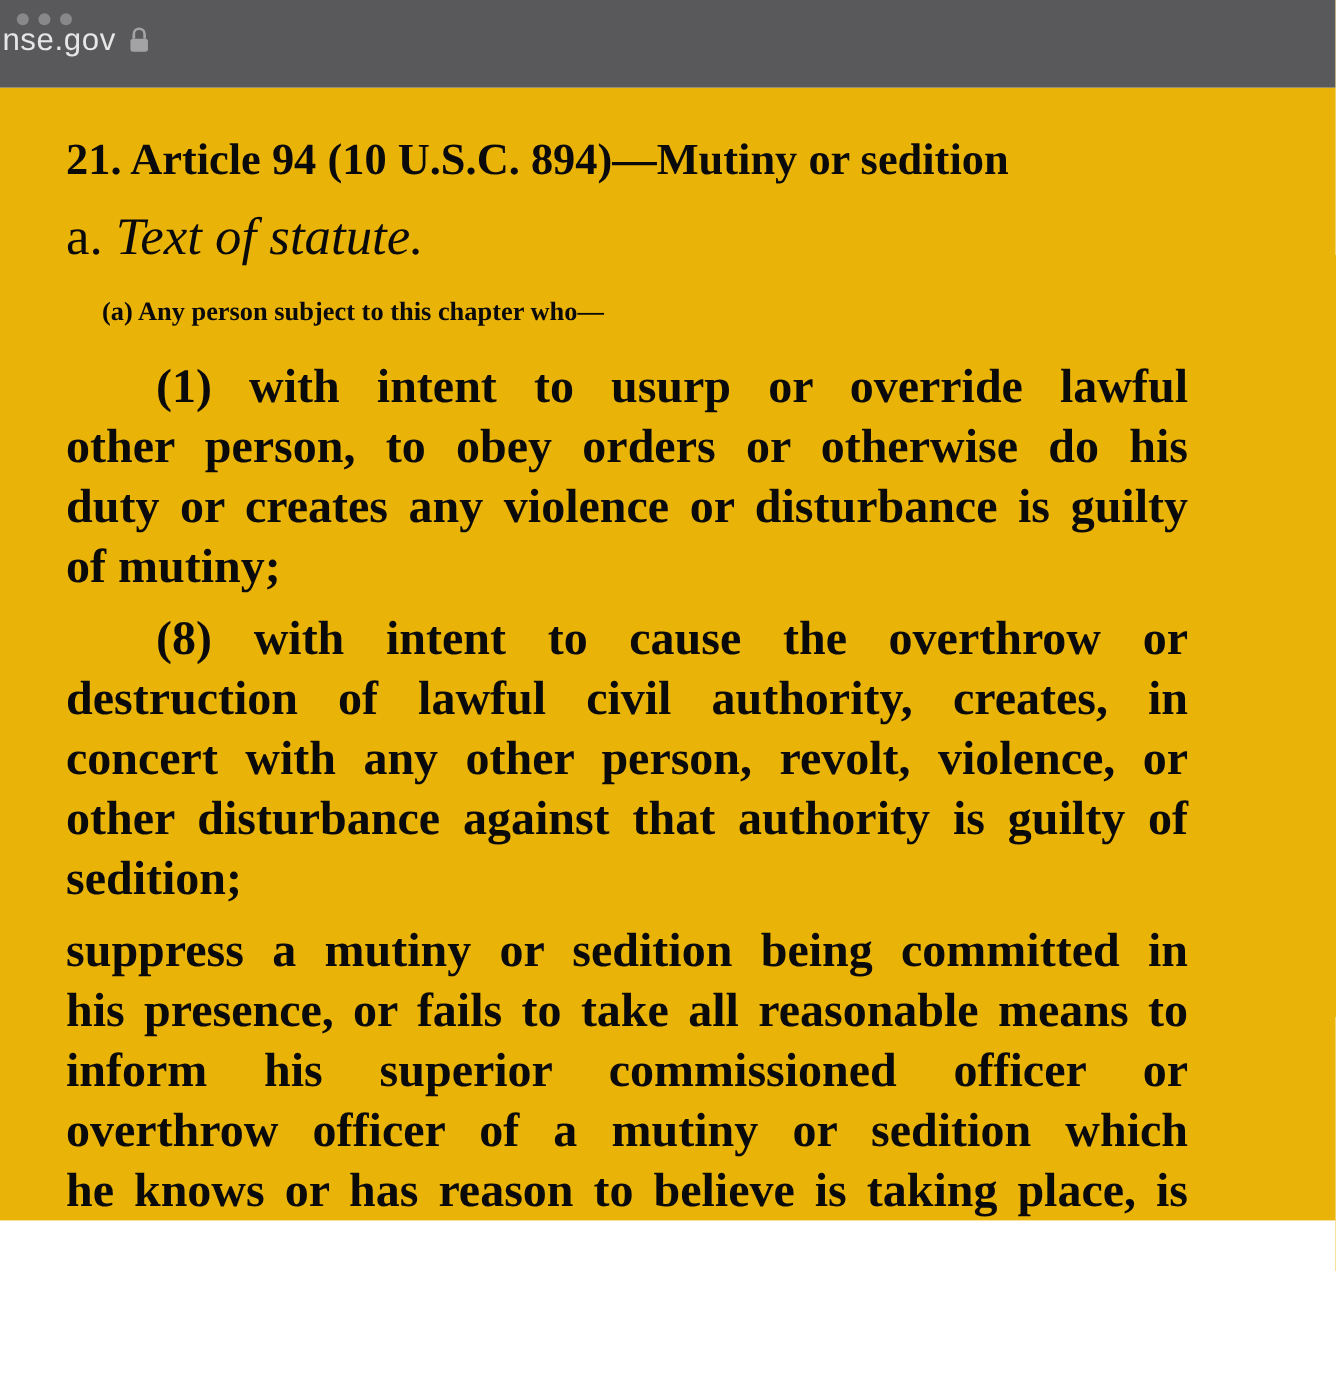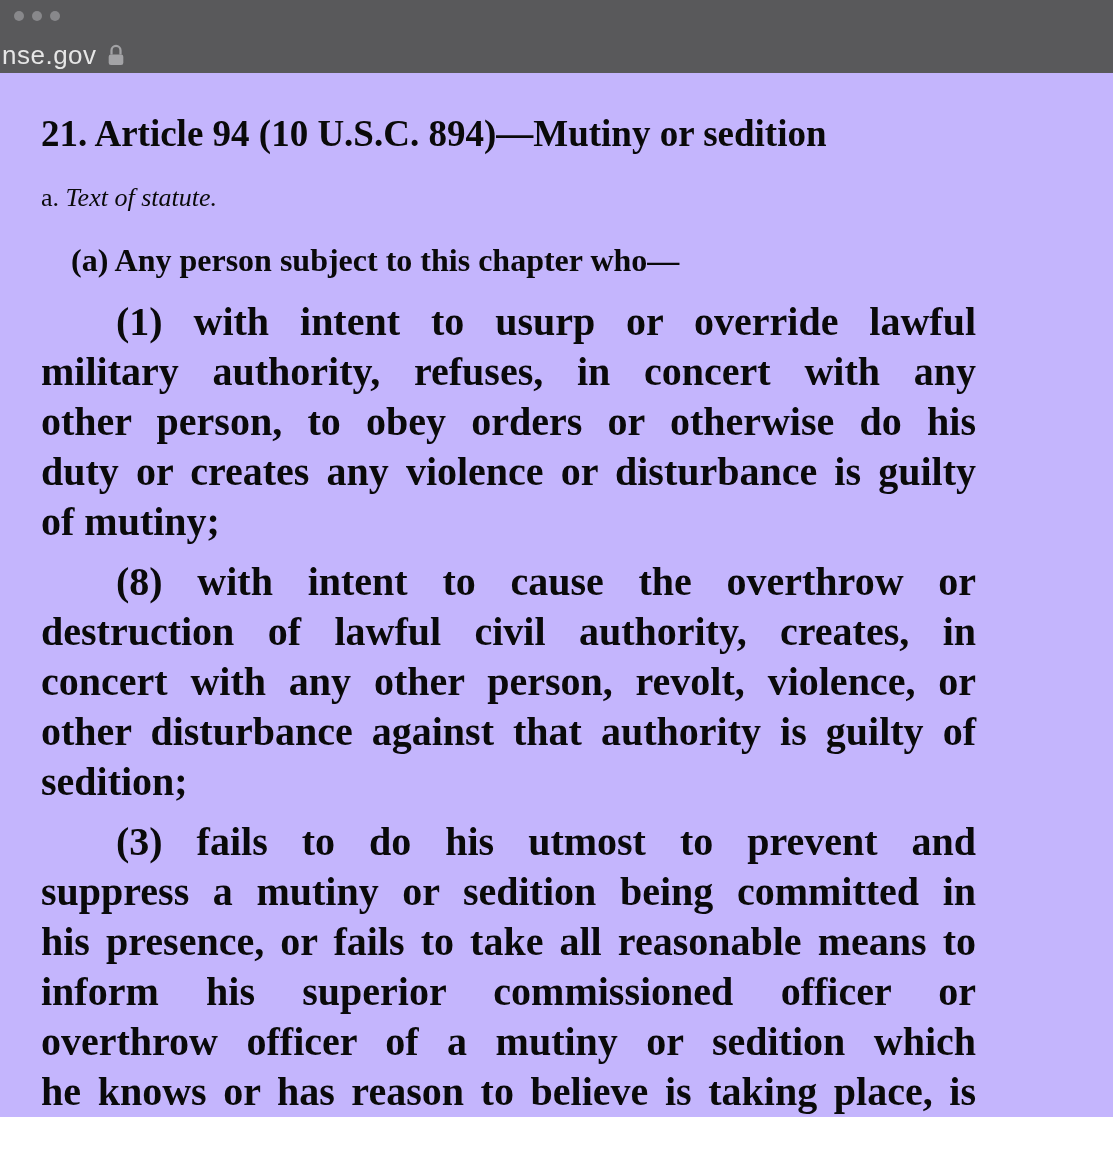--- a/index.html
+++ b/index.html
@@ -29,58 +29,58 @@
   }
   .window-dots .dot {
     width: 10px;
     height: 10px;
     border-radius: 50%;
     background: #88888b;
   }
   .url-row {
     position: absolute;
     left: 2px;
-    bottom: 2px;
+    bottom: 24px;
     display: flex;
     align-items: center;
     gap: 10px;
   }
   .url-text {
     color: #e6e6e6;
     font-size: 26px;
     letter-spacing: 0.5px;
   }
   .lock-icon { display: inline-flex; align-items: center; }
 
   
   .doc-page {
     box-sizing: border-box;
-    padding: 36px 0 0 41px;
+    padding: 36px 0 0 55px;
     width: 1113px;
-    background: #c4b5fd;
+    background: #eab308;
     color: #0a0a0a;
   }
   .doc-content { width: 935px; }
 
   .article-heading {
     font-size: 37px;
     font-weight: bold;
     line-height: 50px;
     margin: 0 0 14px 0;
     white-space: nowrap;
   }
   .statute-label {
-    font-size: 26px;
+    font-size: 44px;
     line-height: 50px;
     margin: 0 0 12px 0;
   }
   .statute-label .italic-part { font-style: italic; }
 
   .intro-line {
-    font-size: 32px;
+    font-size: 22px;
     font-weight: bold;
     line-height: 50px;
     margin: 0 0 12px 0;
     text-indent: 30px;
     white-space: nowrap;
   }
 
   .statute-paragraph { margin: 0 0 10px 0; }
   .statute-paragraph:last-child { margin-bottom: 0; }
 
@@ -120,36 +120,34 @@
     <h1 class="article-heading">21. Article 94 (10 U.S.C. 894)—Mutiny or sedition</h1>
 
     <div class="statute-label">
       <span>a. </span><span class="italic-part">Text of statute.</span>
     </div>
 
     <div class="intro-line">(a) Any person subject to this chapter who—</div>
 
     <div class="statute-paragraph">
       <div class="pline first">(1) with intent to usurp or override lawful</div>
-      <div class="pline">military authority, refuses, in concert with any</div>
       <div class="pline">other person, to obey orders or otherwise do his</div>
       <div class="pline">duty or creates any violence or disturbance is guilty</div>
       <div class="pline no-stretch">of mutiny;</div>
     </div>
 
     <div class="statute-paragraph">
       <div class="pline first">(8) with intent to cause the overthrow or</div>
       <div class="pline">destruction of lawful civil authority, creates, in</div>
       <div class="pline">concert with any other person, revolt, violence, or</div>
       <div class="pline">other disturbance against that authority is guilty of</div>
       <div class="pline no-stretch">sedition;</div>
     </div>
 
     <div class="statute-paragraph">
-      <div class="pline first">(3) fails to do his utmost to prevent and</div>
       <div class="pline">suppress a mutiny or sedition being committed in</div>
       <div class="pline">his presence, or fails to take all reasonable means to</div>
       <div class="pline">inform his superior commissioned officer or</div>
       <div class="pline">overthrow officer of a mutiny or sedition which</div>
       <div class="pline">he knows or has reason to believe is taking place, is</div>
     </div>
 
   </div>
 </div>
 

